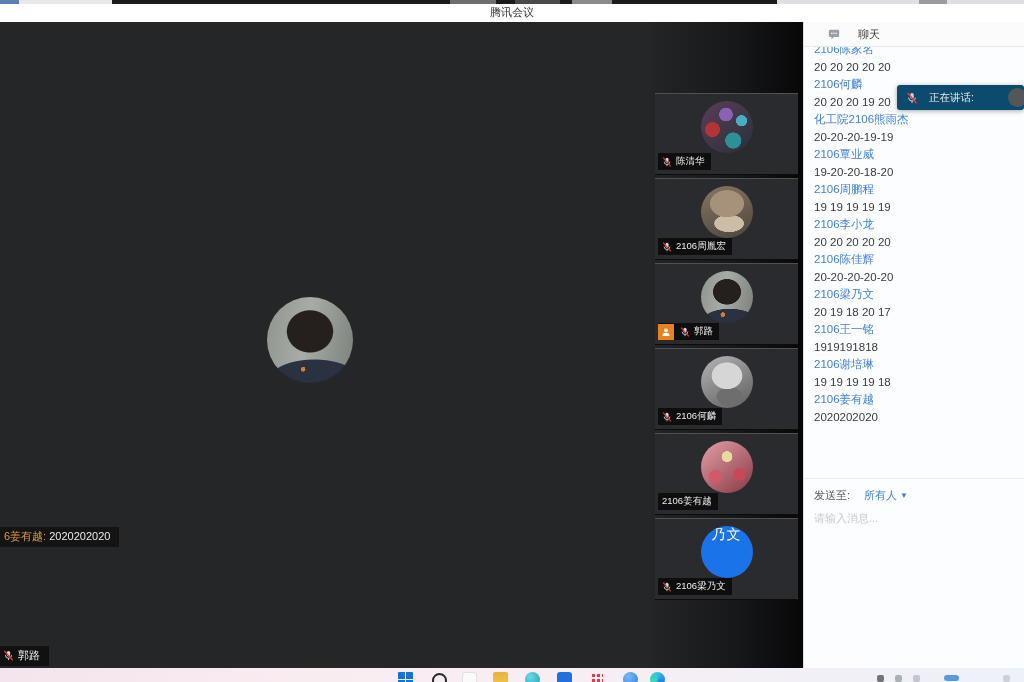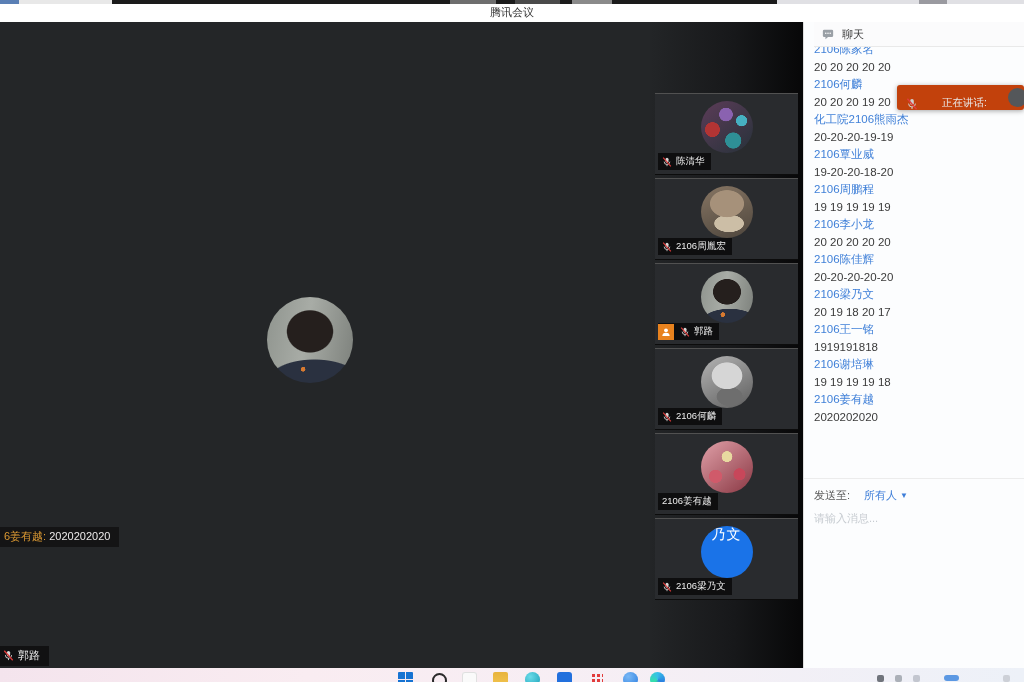--- a/index.html
+++ b/index.html
@@ -71,38 +71,38 @@
       linear-gradient(150deg,#b4b4b4 0%,#5e5e5e 100%);}
   .av-jiangyouyue{background:
       radial-gradient(circle 9px at 50% 30%, #e8d9a0 0 58%, rgba(0,0,0,0) 62%),
       radial-gradient(circle 11px at 28% 68%, #d05a6a 0 58%, rgba(0,0,0,0) 62%),
       radial-gradient(circle 10px at 74% 64%, #c8475a 0 58%, rgba(0,0,0,0) 62%),
       linear-gradient(140deg,#e0a0a8 0%,#8a3844 100%);}
 
   
   .chat-panel{position:relative;width:221px;flex:0 0 221px;height:100%;background:#fcfdfe;
       border-left:1px solid #dedede;box-sizing:border-box;display:flex;flex-direction:column;}
-  .chat-header{flex:0 0 24px;display:flex;align-items:center;gap:8px;padding-left:8px;
-      border-bottom:1px solid #e9e9e9;background:#fbfbfc;font-size:11px;color:#3d3d3d;z-index:2;margin-left:10px;}
+  .chat-header{flex:0 0 24px;display:flex;align-items:center;gap:18px;padding-left:24px;
+      border-bottom:1px solid #e9e9e9;background:#fbfbfc;font-size:11px;color:#3d3d3d;z-index:2;}
   .chat-messages{flex:1 1 auto;overflow:hidden;padding:0 10px;font-size:11.5px;}
   .msg p{margin:0;line-height:17.5px;white-space:nowrap;}
   .msg .name{color:#4080d8;}
   .msg .text{color:#3a3a3a;}
   .msg:first-child{margin-top:-6px;}
   .chat-footer{flex:0 0 190px;border-top:1px solid #ececec;padding:9px 10px 0 10px;box-sizing:border-box;}
   .send-row{display:flex;align-items:center;font-size:11px;color:#5a5a5a;}
   .send-to-value{color:#3e7ed8;margin-left:14px;display:flex;align-items:center;gap:3px;cursor:pointer;}
   .send-to-value .caret{font-size:8px;color:#3e7ed8;}
   .msg-input{display:block;width:100%;border:none;outline:none;background:transparent;
       font-size:11px;margin-top:9px;padding:0;color:#333;font-family:inherit;}
   .msg-input::placeholder{color:#c7ccd1;}
 
   
-  .speaking-toast{position:absolute;left:897px;top:85px;width:127px;height:25px;background:#c2410c;
-      border-radius:3px;display:flex;align-items:flex-end;gap:24px;padding-left:9px;box-sizing:border-box;
+  .speaking-toast{position:absolute;left:897px;top:85px;width:127px;height:25px;background:#0c4a6e;
+      border-radius:3px;display:flex;align-items:center;gap:11px;padding-left:9px;box-sizing:border-box;
       color:#e9e9e9;font-size:10.5px;z-index:6;box-shadow:0 1px 5px rgba(0,0,0,.35);}
   .toast-avatar{position:absolute;left:1008px;top:88px;width:19px;height:19px;border-radius:50%;
       background:#54575a;z-index:7;}
 
   
   .taskbar{position:absolute;left:0;top:668px;width:1024px;height:14px;
       background:linear-gradient(90deg,#f4e4ed 0%,#f9ecf1 30%,#f7eef4 55%,#edf1f8 100%);}
   .tb-icon{position:absolute;top:4px;width:15px;height:15px;border-radius:3px;}
   .ic-start{background:
       linear-gradient(to right, rgba(0,0,0,0) 7px, #f6e9f0 7px, #f6e9f0 8px, rgba(0,0,0,0) 8px),

